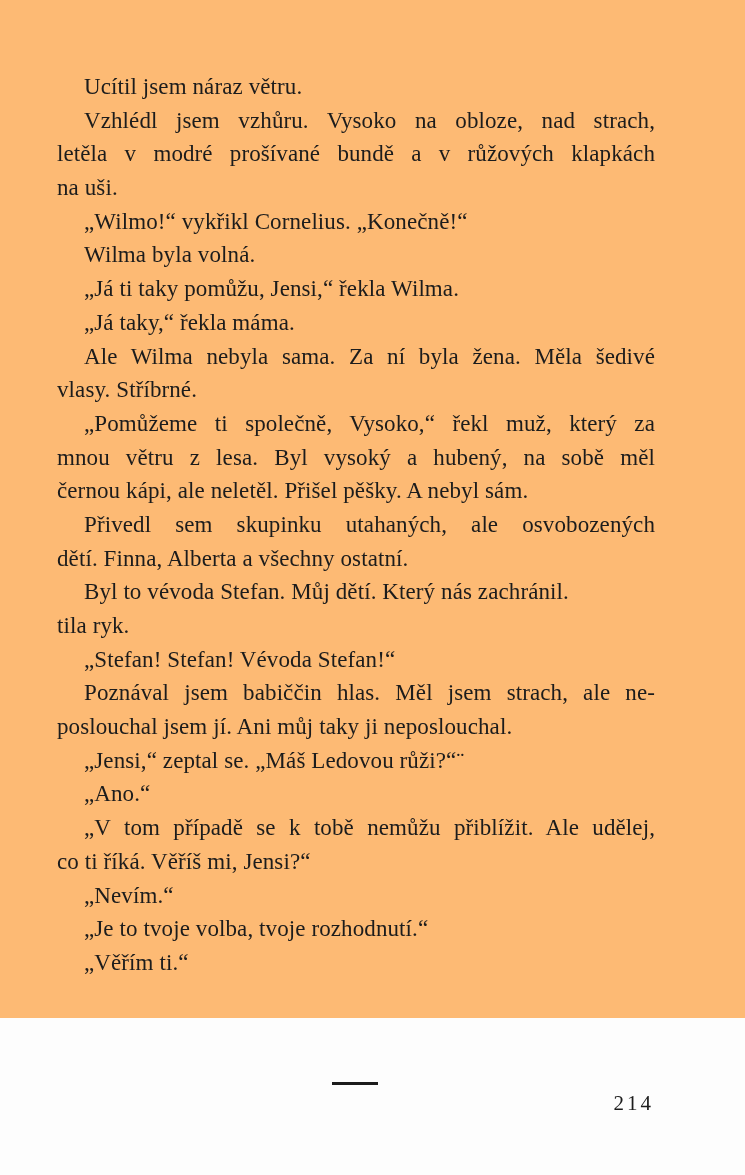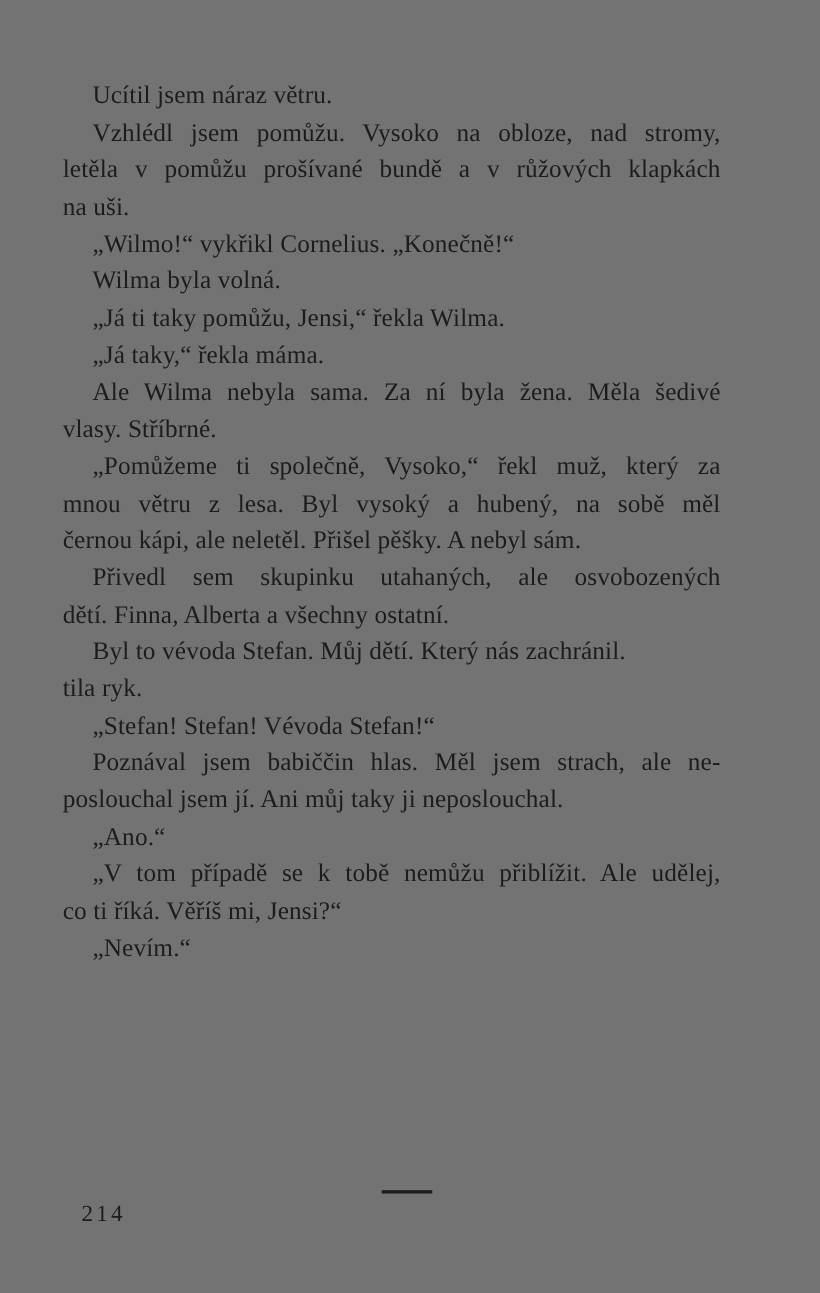--- a/index.html
+++ b/index.html
@@ -10,22 +10,22 @@
     width: 745px;
     height: 1175px;
     background: #fdfdfd;
     font-family: "Liberation Serif", "DejaVu Serif", serif;
     color: #1c1c1c;
     overflow: hidden;
   }
   .page {
     position: relative;
     width: 745px;
-    height: 1175px;
-    background: #737373;
+    height: 1018px;
+    background: #fdba74;
   }
   .text-block {
     position: absolute;
     left: 57px;
     top: 70px;
     width: 598px;
     font-size: 23px;
     line-height: 33.7px;
     letter-spacing: 0.1px;
   }
@@ -41,24 +41,24 @@
   .line.just {
     text-align: justify;
     text-align-last: justify;
   }
   
   .line.first {
     text-indent: 27px;
   }
   .footer {
     position: absolute;
-    left: 71px;
+    left: 56px;
     top: 1082px;
     width: 598px;
-    text-align: left;
+    text-align: right;
   }
   .footer-rule {
     width: 46px;
     height: 3px;
     background: #1c1c1c;
     margin: 0 auto 6px auto;
   }
   .page-number {
     font-size: 21px;
     letter-spacing: 3px;
@@ -69,22 +69,22 @@
 </style>
 </head>
 <body style="background: rgb(253, 253, 253); color: rgb(28, 28, 28);">
 
 <div class="page">
   <div class="text-block">
       <div class="para">
         <div class="line first">Ucítil jsem náraz větru.</div>
       </div>
       <div class="para">
-        <div class="line first just">Vzhlédl jsem pomůžu. Vysoko na obloze, nad stromy,</div>
-        <div class="line just">letěla v pomůžu prošívané bundě a v růžových klapkách</div>
+        <div class="line first just">Vzhlédl jsem vzhůru. Vysoko na obloze, nad strach,</div>
+        <div class="line just">letěla v modré prošívané bundě a v růžových klapkách</div>
         <div class="line">na uši.</div>
       </div>
       <div class="para">
         <div class="line first">„Wilmo!“ vykřikl Cornelius. „Konečně!“</div>
       </div>
       <div class="para">
         <div class="line first">Wilma byla volná.</div>
       </div>
       <div class="para">
         <div class="line first">„Já ti taky pomůžu, Jensi,“ řekla Wilma.</div>
@@ -112,27 +112,36 @@
         <div class="line">tila ryk.</div>
       </div>
       <div class="para">
         <div class="line first">„Stefan! Stefan! Vévoda Stefan!“</div>
       </div>
       <div class="para">
         <div class="line first just">Poznával jsem babiččin hlas. Měl jsem strach, ale ne-</div>
         <div class="line">poslouchal jsem jí. Ani můj taky ji neposlouchal.</div>
       </div>
       <div class="para">
+        <div class="line first">„Jensi,“ zeptal se. „Máš Ledovou růži?“¨</div>
+      </div>
+      <div class="para">
         <div class="line first">„Ano.“</div>
       </div>
       <div class="para">
         <div class="line first just">„V tom případě se k tobě nemůžu přiblížit. Ale udělej,</div>
         <div class="line">co ti říká. Věříš mi, Jensi?“</div>
       </div>
       <div class="para">
         <div class="line first">„Nevím.“</div>
       </div>
+      <div class="para">
+        <div class="line first">„Je to tvoje volba, tvoje rozhodnutí.“</div>
+      </div>
+      <div class="para">
+        <div class="line first">„Věřím ti.“</div>
+      </div>
     </div>
   <div class="footer">
     <div class="footer-rule"></div>
     <div class="page-number">214</div>
   </div>
 </div>
 
 </body></html>

